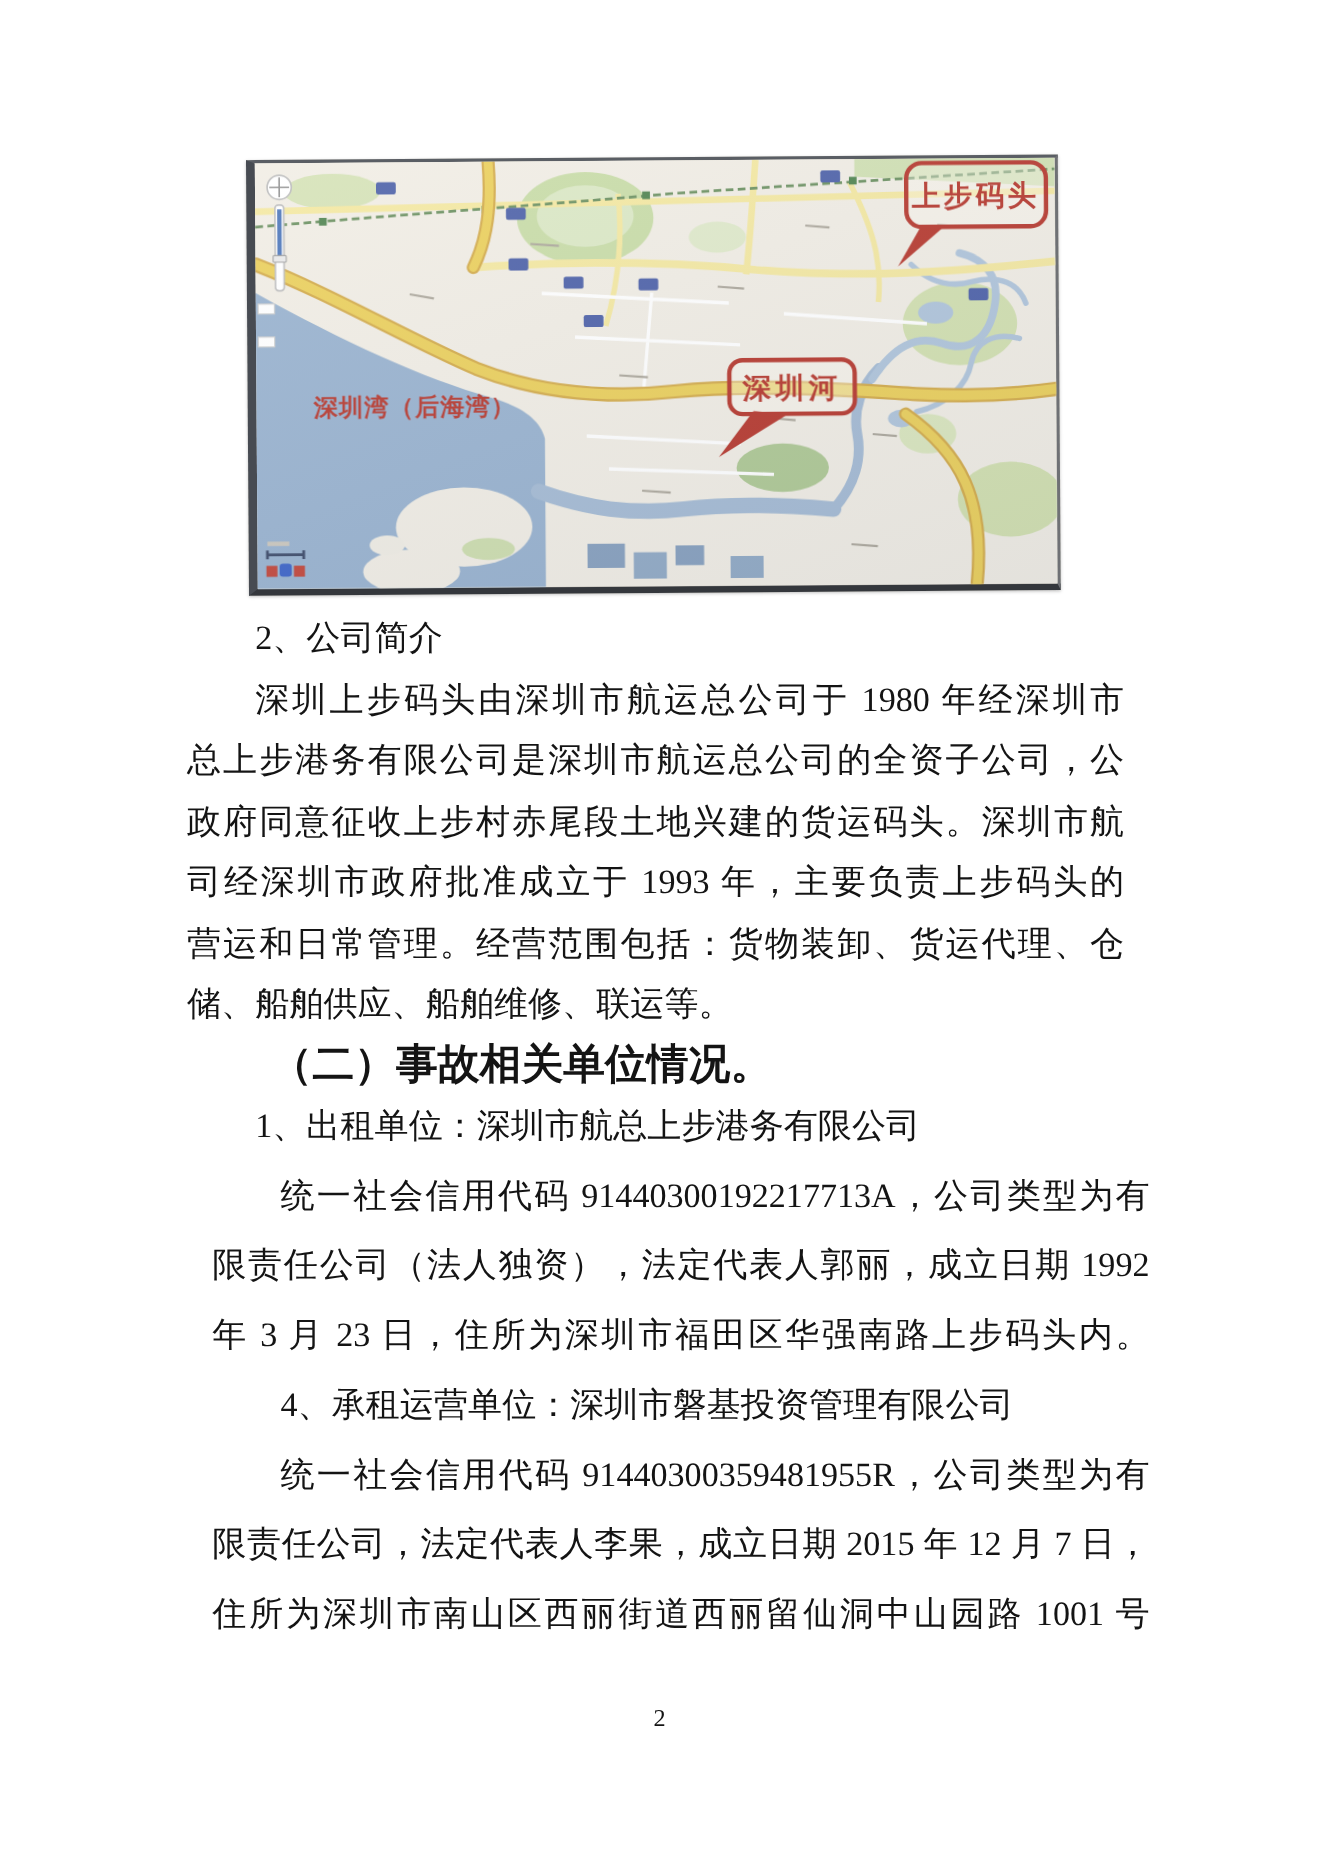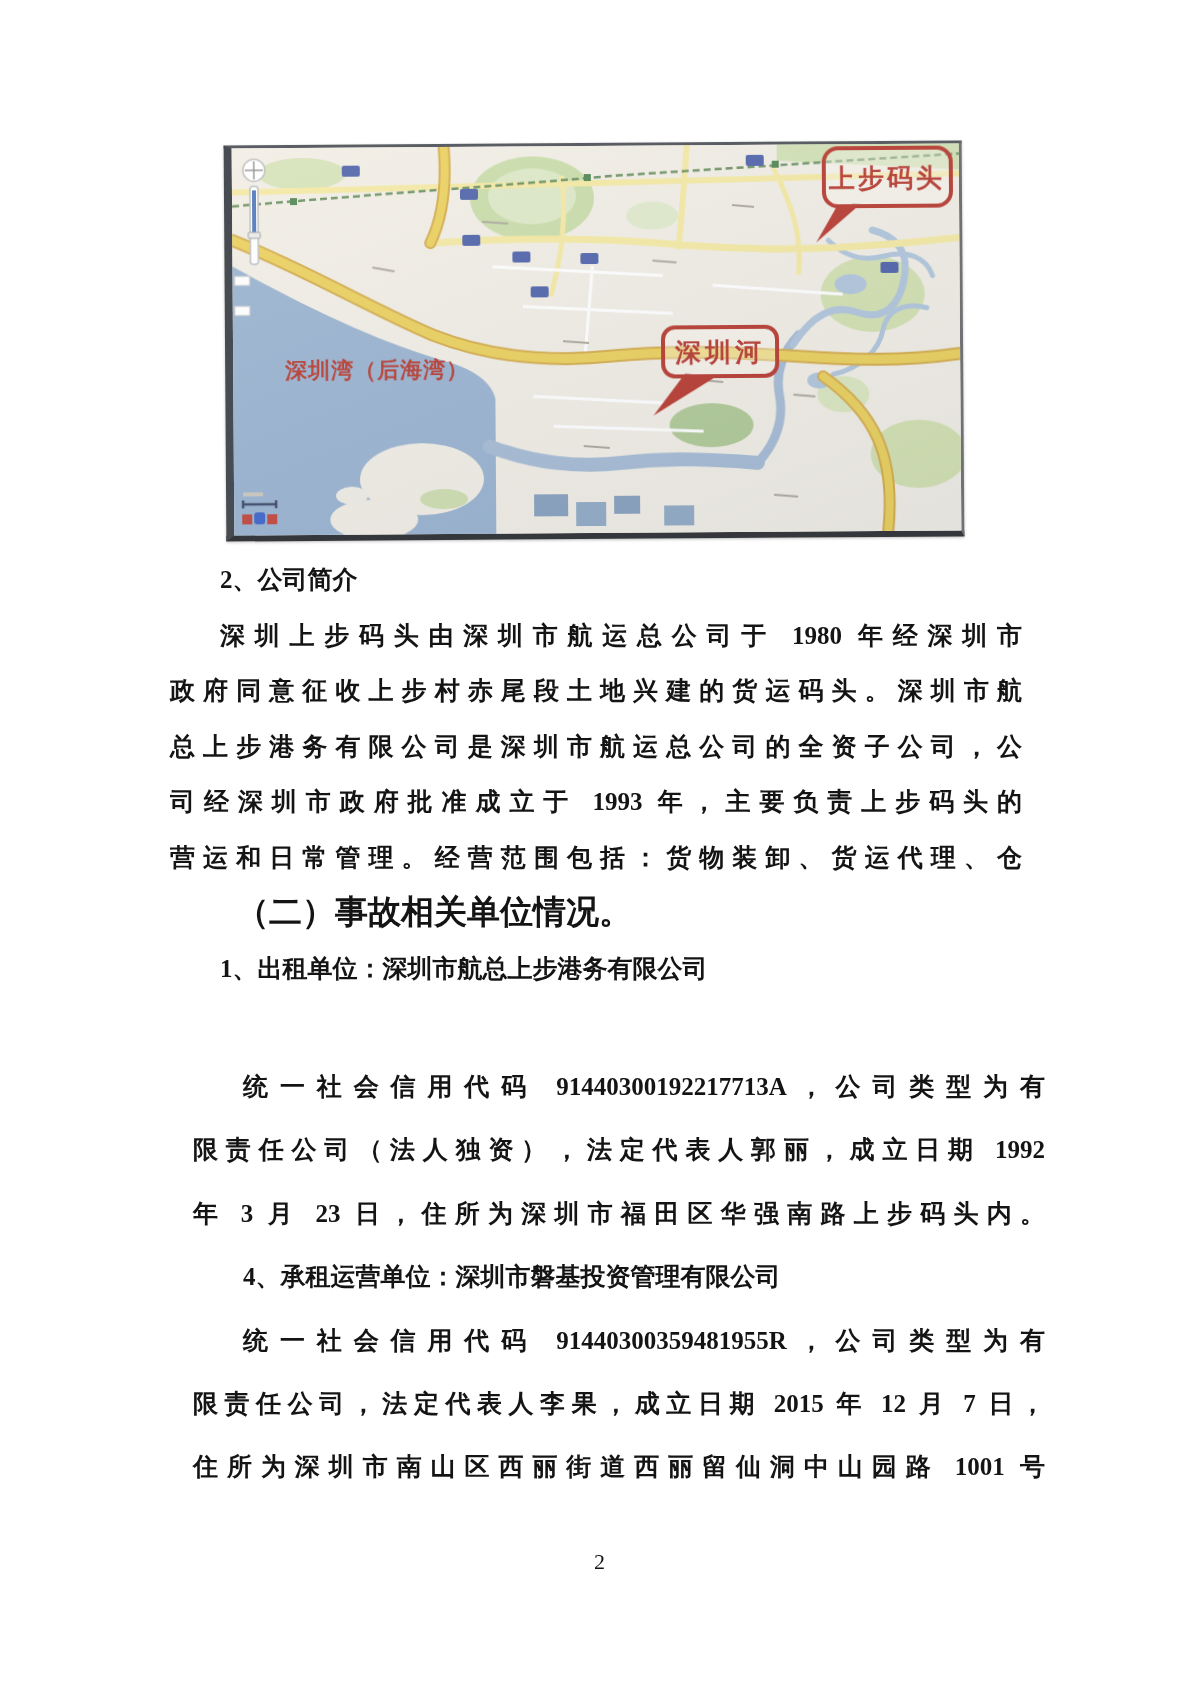--- a/index.html
+++ b/index.html
@@ -19,26 +19,26 @@
   .map-photo svg{display:block;filter:saturate(0.85) contrast(0.92) brightness(1.04) blur(0.35px);}
   .photo-sheen{
     position:absolute;left:0;top:0;right:0;bottom:0;pointer-events:none;
     background:linear-gradient(160deg,rgba(255,255,255,0.12),rgba(110,125,150,0.10));
   }
   .map-label{font-family:"Liberation Serif","DejaVu Serif",serif;font-weight:bold;fill:#c6281b;}
   
   .textblock{position:absolute;left:170px;width:852px;}
   .block-a{top:552px;}
   .block-b{top:1055px;margin-left:23px;}
-  .line{font-size:25px;white-space:nowrap;overflow:visible;font-weight:bold;}
+  .line{font-size:31px;white-space:nowrap;overflow:visible;}
   .block-a .line{line-height:55.5px;height:55.5px;}
   .block-b .line{line-height:63.4px;height:63.4px;}
   .ind{text-indent:2em;}
   .j{text-align:justify;text-align-last:justify;}
-  .b{font-weight:bold;font-size:33px;}
+  .b{font-weight:bold;font-size:38px;}
   .page-number{
     position:absolute;left:0;top:1548px;width:1199px;text-align:center;
     font-size:22px;line-height:28px;
   }
 </style>
 </head>
 <body>
 
 <div class="map-photo">
   <svg width="727" height="387" viewBox="0 0 727 387" xmlns="http://www.w3.org/2000/svg">
@@ -142,24 +142,25 @@
       <rect x="430" y="182" width="114" height="49" rx="12" fill="rgba(255,248,242,0.35)" stroke="#c6281b" stroke-width="4"></rect>
       <text class="map-label" x="487" y="216" font-size="26" text-anchor="middle" letter-spacing="4">深圳河</text>
     </g>
   </svg>
   <div class="photo-sheen"></div>
 </div>
 
 <div class="textblock block-a">
   <div class="line ind">2、公司简介</div>
   <div class="line ind j">深圳上步码头由深圳市航运总公司于 1980 年经深圳市</div>
+  <div class="line j">总上步港务有限公司是深圳市航运总公司的全资子公司，公</div>
   <div class="line j">政府同意征收上步村赤尾段土地兴建的货运码头。深圳市航</div>
-  <div class="line j">总上步港务有限公司是深圳市航运总公司的全资子公司，公</div>
   <div class="line j">司经深圳市政府批准成立于 1993 年，主要负责上步码头的</div>
   <div class="line j">营运和日常管理。经营范围包括：货物装卸、货运代理、仓</div>
+  <div class="line">储、船舶供应、船舶维修、联运等。</div>
   <div class="line ind b">（二）事故相关单位情况。</div>
   <div class="line ind">1、出租单位：深圳市航总上步港务有限公司</div>
 </div>
 
 <div class="textblock block-b">
   <div class="line ind j">统一社会信用代码 91440300192217713A，公司类型为有</div>
   <div class="line j">限责任公司（法人独资），法定代表人郭丽，成立日期 1992</div>
   <div class="line j">年 3 月 23 日，住所为深圳市福田区华强南路上步码头内。</div>
   <div class="line ind">4、承租运营单位：深圳市磐基投资管理有限公司</div>
   <div class="line ind j">统一社会信用代码 91440300359481955R，公司类型为有</div>

